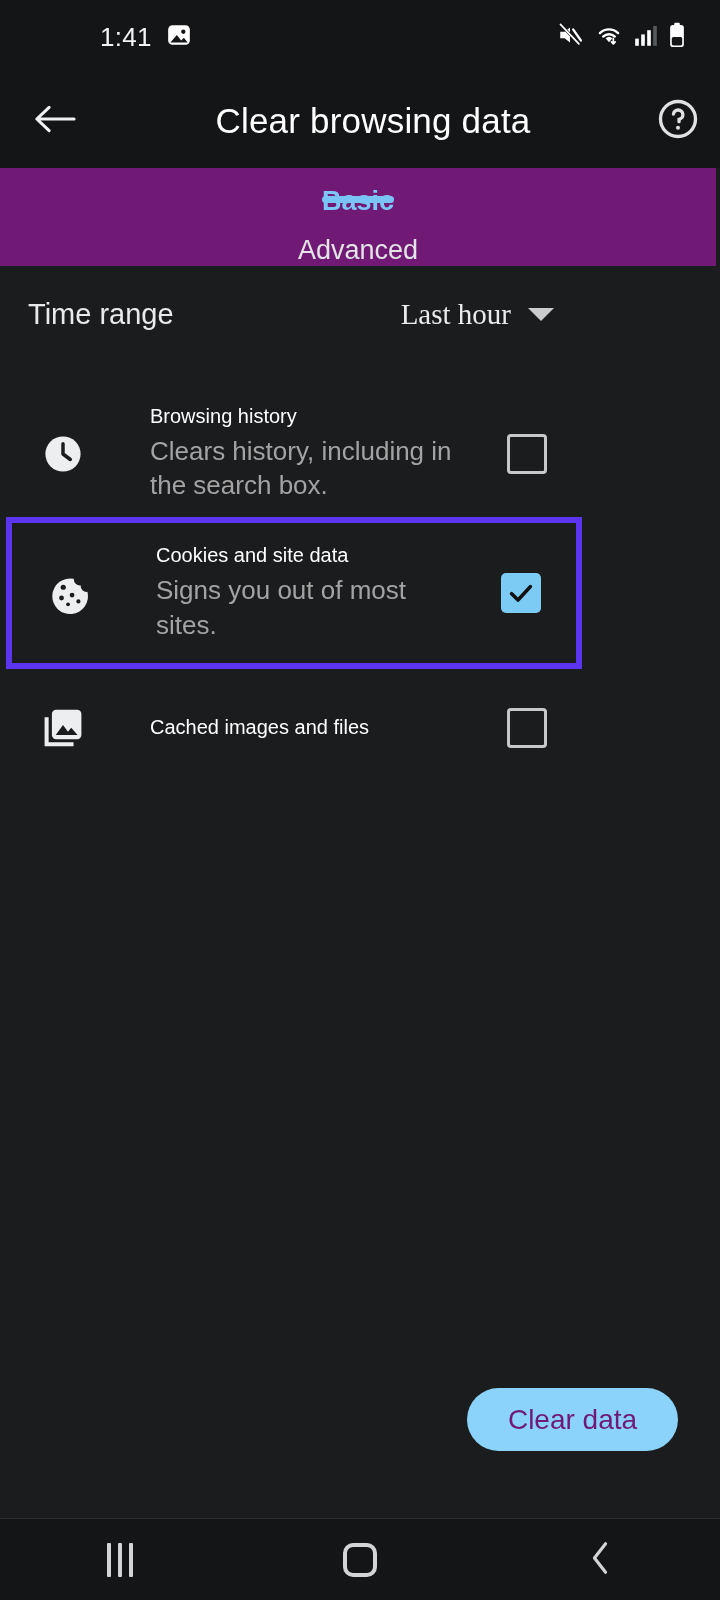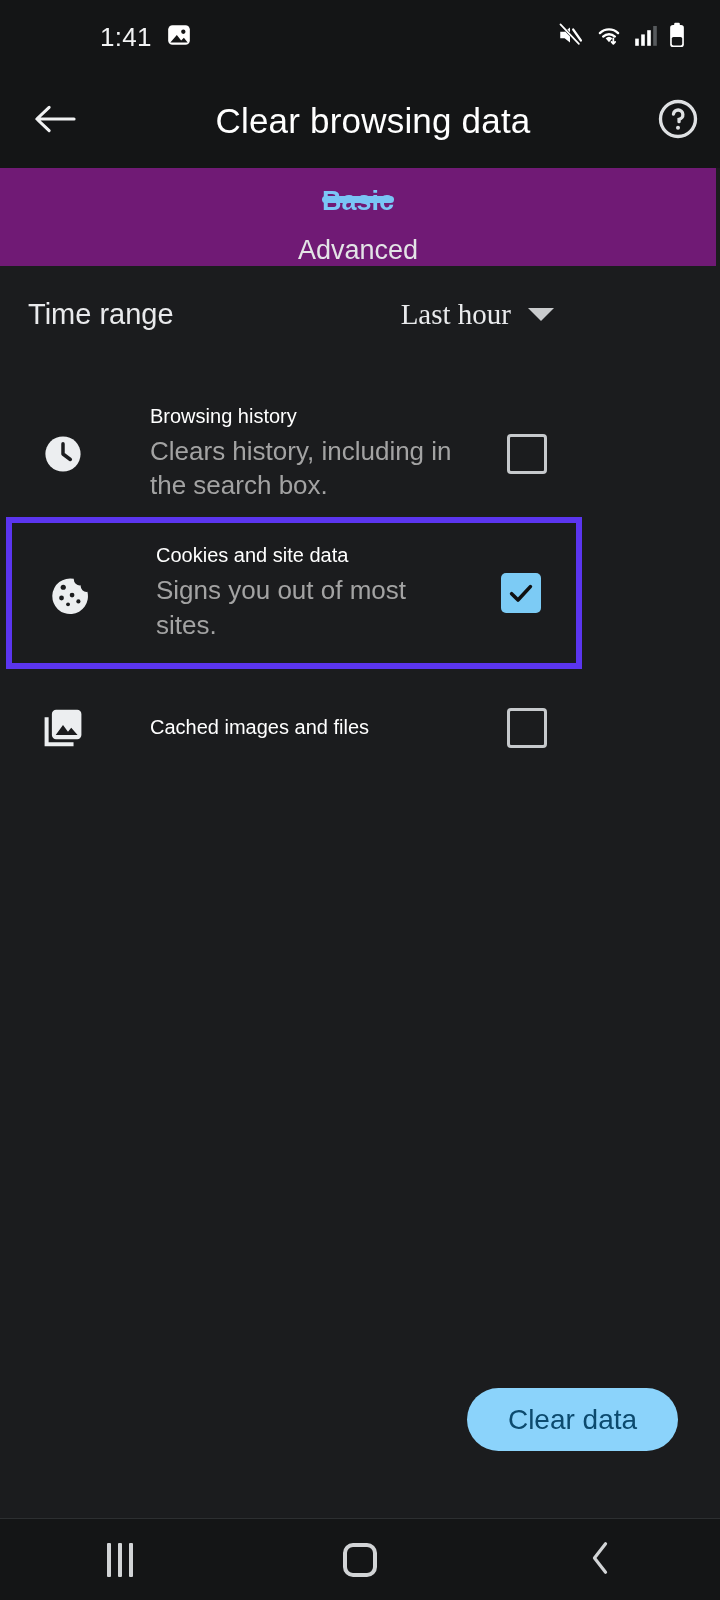--- a/index.html
+++ b/index.html
@@ -107,21 +107,21 @@
     margin:0 6px;
     padding:20px 22px 20px 20px;
   }
 
   
   .clear-btn{
     position:absolute; left:467px; top:1388px;
     width:211px; height:63px;
     background:#8bd3fb; border-radius:32px;
     display:flex; align-items:center; justify-content:center;
-    color:#0c4a6e; font-size:28px; cursor:pointer;
+    color:#701a75; font-size:28px; cursor:pointer;
   }
 
   
   .navbar{
     position:absolute; left:0; bottom:0; width:720px; height:82px;
     background:#141516; border-top:1px solid #2d2f31;
     display:flex; align-items:center;
   }
   .nav-btn{ flex:1; display:flex; align-items:center; justify-content:center; cursor:pointer; }
   .nav-recents{ display:flex; gap:7px; }

